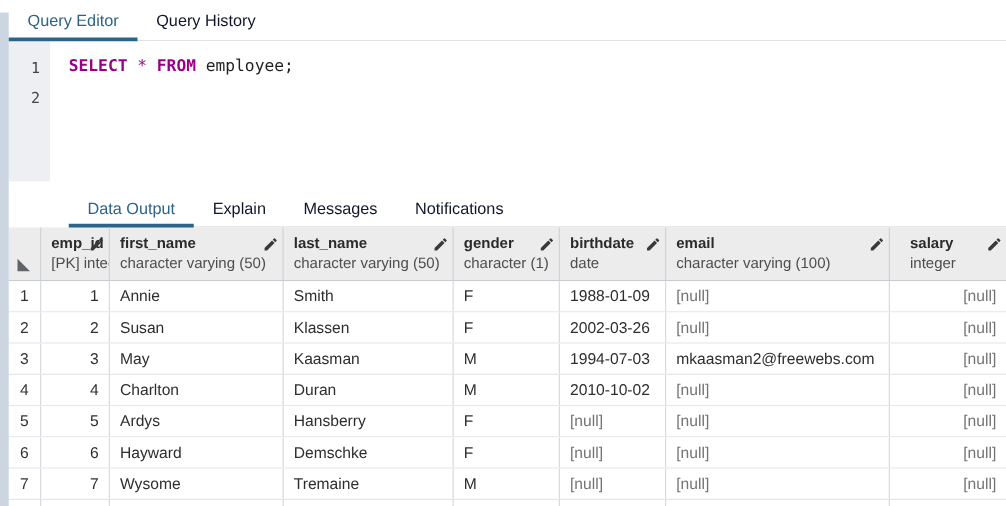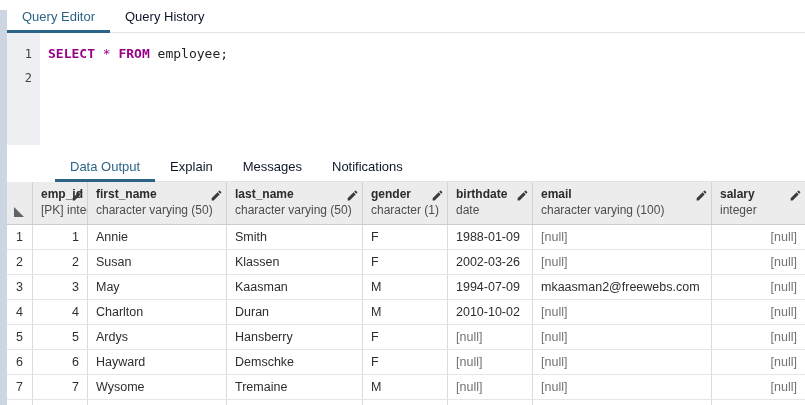--- a/index.html
+++ b/index.html
@@ -16,31 +16,31 @@
   .tabbar.top { height: 33px; }
   .tabbar.mid { height: 31px; margin-left: 48px; }
   .tab { padding: 0 15px; display: flex; align-items: center; font-size: 13px; color: #0f172a; position: relative; cursor: pointer; white-space: nowrap; }
   .tab.active { color: #2c6487; }
   .tab.active::after { content: ""; position: absolute; left: 0; right: 0; bottom: -1px; height: 3px; background: #2c6487; }
 
   
   .editor { display: flex; height: 112px; background: #fff; }
   .gutter { width: 33px; background: #edeff3; padding-top: 9px; font-family: "DejaVu Sans Mono", monospace; font-size: 12px; color: #444; }
   .gutter .ln { text-align: right; padding-right: 8px; line-height: 24px; }
-  .code { flex: 1; padding: 9px 0 0 8px; font-family: "DejaVu Sans Mono", monospace; font-size: 13px; line-height: 24px; color: #222; white-space: pre; }
+  .code { flex: 1; padding: 9px 0 0 15px; font-family: "DejaVu Sans Mono", monospace; font-size: 13px; line-height: 24px; color: #222; white-space: pre; }
   .tok-keyword { color: #990088; font-weight: bold; }
   .tok-operator { color: #990088; }
   .gap { height: 6px; background: #fff; }
 
   
   .grid { font-size: 12.5px; color: #2e2e2e; }
   .grid-header, .grid-row { display: grid; grid-template-columns: 26px 55px 139px 136px 85px 85px 179px 93px; }
   .grid-header { height: 43px; background: #ececec; border-bottom: 1px solid #c9cdd2; }
   .hcell { position: relative; border-right: 1px solid #d0d3d8; padding: 5px 5px 2px 8px; overflow: hidden; }
-  .hcell:last-child { border-right: none; }
+  .hcell:last-child { border-right: none; margin-left: 8px; }
   .hname { font-weight: bold; font-size: 12px; color: #2b2b2b; white-space: nowrap; }
   .htype { font-size: 12px; color: #4d4d4d; white-space: nowrap; margin-top: 2px; }
   .corner { position: relative; }
   .corner-tri { position: absolute; left: 7px; bottom: 7px; width: 0; height: 0;
                 border-bottom: 10px solid #5f6469; border-right: 10px solid transparent; }
   .pencil { position: absolute; top: 7px; right: 3px; width: 13px; height: 13px; cursor: pointer; }
   .pencil svg { display: block; }
 
   .grid-row { height: 25px; border-bottom: 1px solid #e4e6e9; background: #fff; }
   .cell { border-right: 1px solid #d8dbdf; padding: 0 8px; display: flex; align-items: center; white-space: nowrap; overflow: hidden; }
@@ -205,21 +205,21 @@
             <div class="cell">
               <span>May</span>
             </div>
             <div class="cell">
               <span>Kaasman</span>
             </div>
             <div class="cell">
               <span>M</span>
             </div>
             <div class="cell">
-              <span>1994-07-09</span>
+              <span>1994-07-03</span>
             </div>
             <div class="cell">
               <span>mkaasman2@freewebs.com</span>
             </div>
             <div class="cell right">
               <span class="null">[null]</span>
             </div>
           </div>
           <div class="grid-row">
             <div class="cell rownum">4</div>

